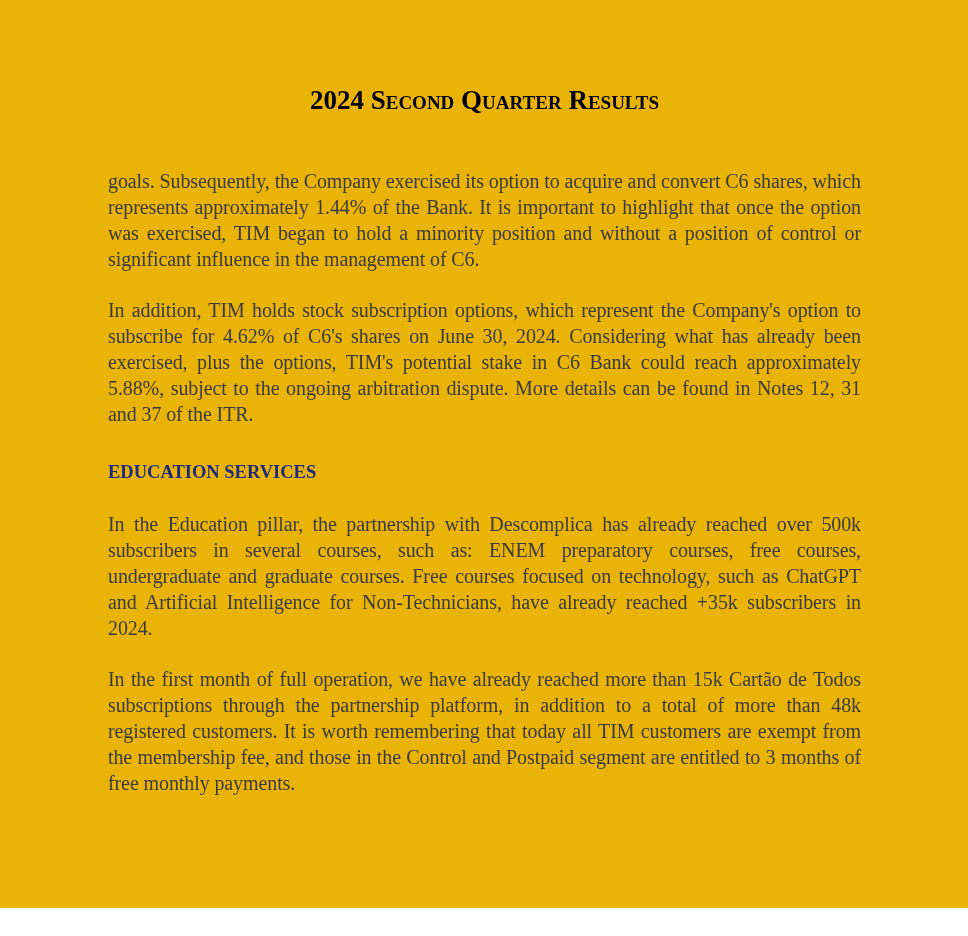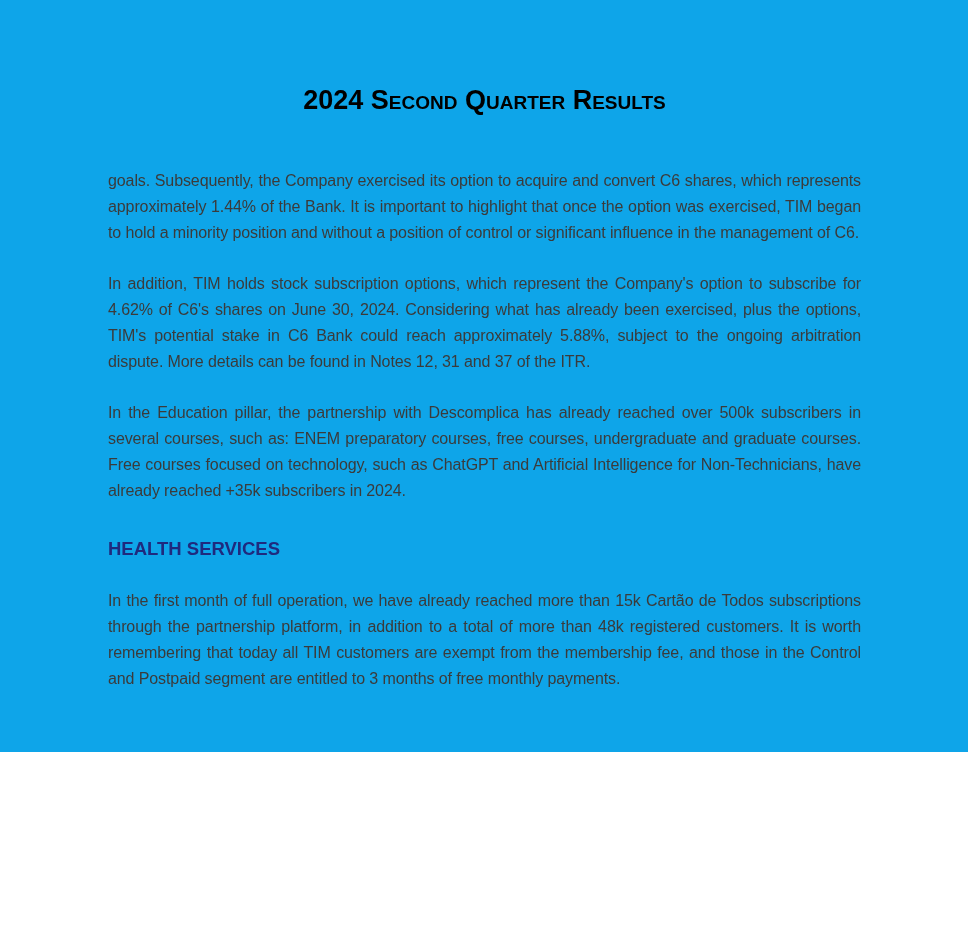--- a/index.html
+++ b/index.html
@@ -3,40 +3,40 @@
 <meta charset="utf-8">
 <style>
   html, body {
     margin: 0;
     padding: 0;
     background: #ffffff;
   }
   .page {
     position: relative;
     width: 968px;
-    height: 752px;
-    background: #0ea5e9;
+    height: 908px;
+    background: #eab308;
     box-sizing: border-box;
     padding: 84px 107px 0 108px;
-    font-family: Liberation Sans, sans-serif;
+    font-family: Liberation Serif, serif;
     overflow: hidden;
   }
   .doc-title {
     margin: 0 0 52px 0;
     text-align: center;
     font-size: 27px;
     line-height: 32px;
     font-weight: bold;
     font-variant: small-caps;
     letter-spacing: 0px;
     color: #000000;
   }
   .body-paragraph {
     margin: 0 0 25px 0;
-    font-size: 16px;
+    font-size: 20px;
     line-height: 26px;
     letter-spacing: -0.1px;
     text-align: justify;
     color: #3b3b3b;
   }
   .section-heading {
     margin: 33px 0 27px 0;
     font-size: 18.5px;
     line-height: 24px;
     font-weight: bold;
@@ -49,21 +49,21 @@
 <body>
 
 <div class="page">
 
   <h1 class="doc-title">2024 Second Quarter Results</h1>
 
   <p class="body-paragraph">goals. Subsequently, the Company exercised its option to acquire and convert C6 shares, which represents approximately 1.44% of the Bank. It is important to highlight that once the option was exercised, TIM began to hold a minority position and without a position of control or significant influence in the management of C6.</p>
 
   <p class="body-paragraph">In addition, TIM holds stock subscription options, which represent the Company's option to subscribe for 4.62% of C6's shares on June 30, 2024. Considering what has already been exercised, plus the options, TIM's potential stake in C6 Bank could reach approximately 5.88%, subject to the ongoing arbitration dispute. More details can be found in Notes 12, 31 and 37 of the ITR.</p>
 
+  <h2 class="section-heading">EDUCATION SERVICES</h2>
 
   <p class="body-paragraph">In the Education pillar, the partnership with Descomplica has already reached over 500k subscribers in several courses, such as: ENEM preparatory courses, free courses, undergraduate and graduate courses. Free courses focused on technology, such as ChatGPT and Artificial Intelligence for Non-Technicians, have already reached +35k subscribers in 2024.</p>
 
-  <h2 class="section-heading">HEALTH SERVICES</h2>
 
 
   <p class="body-paragraph">In the first month of full operation, we have already reached more than 15k Cartão de Todos subscriptions through the partnership platform, in addition to a total of more than 48k registered customers. It is worth remembering that today all TIM customers are exempt from the membership fee, and those in the Control and Postpaid segment are entitled to 3 months of free monthly payments.</p>
 
 </div>
 
 </body></html>

